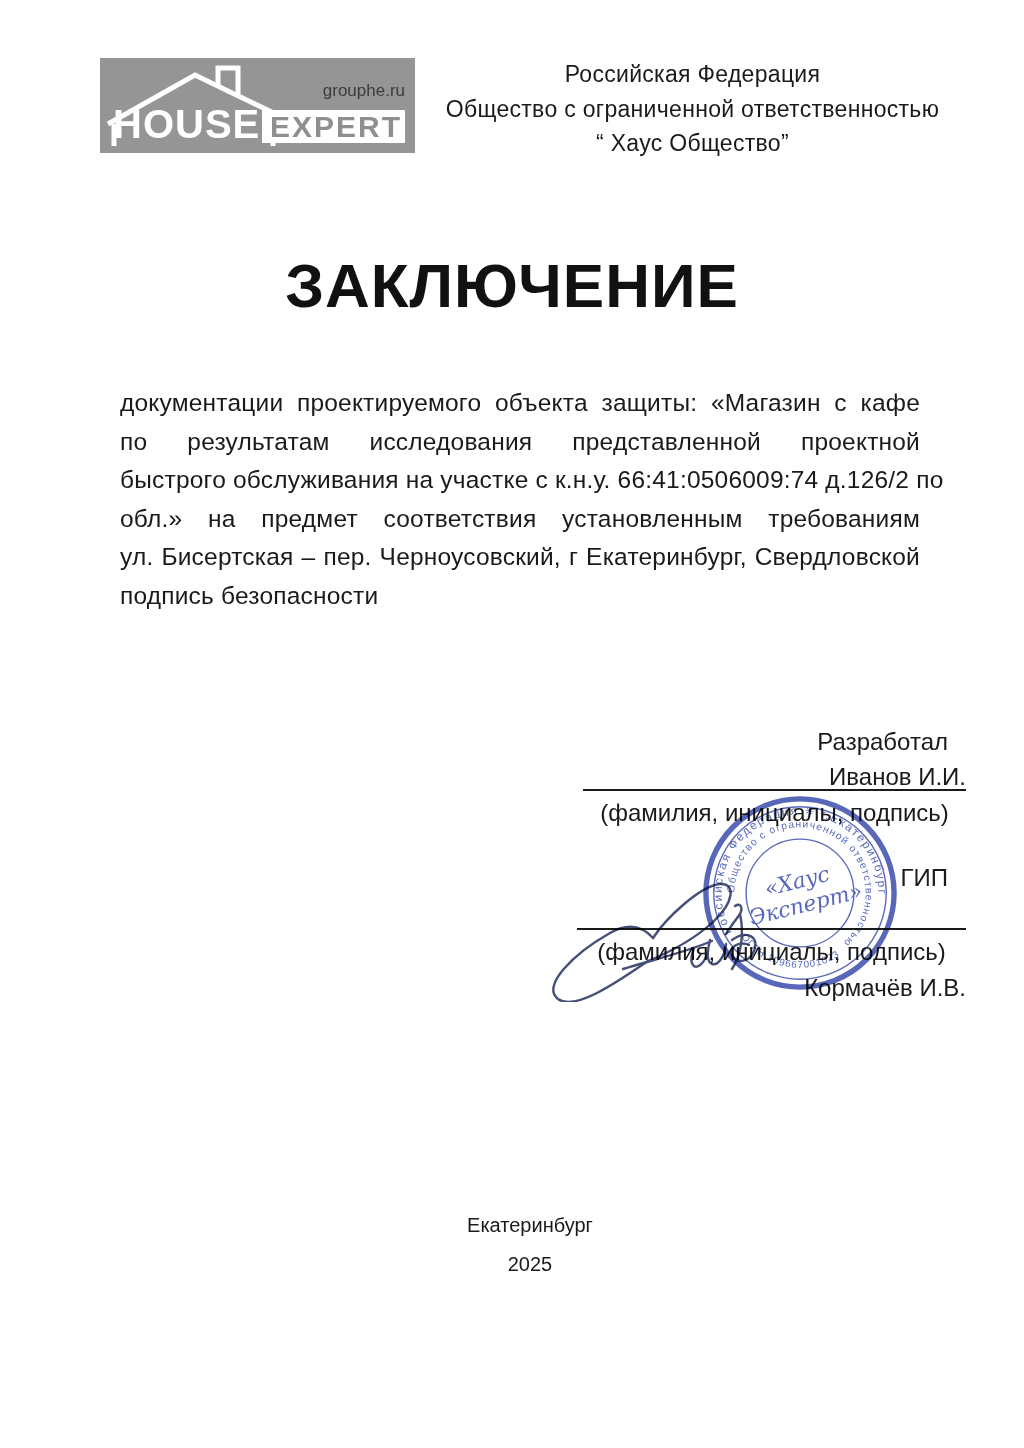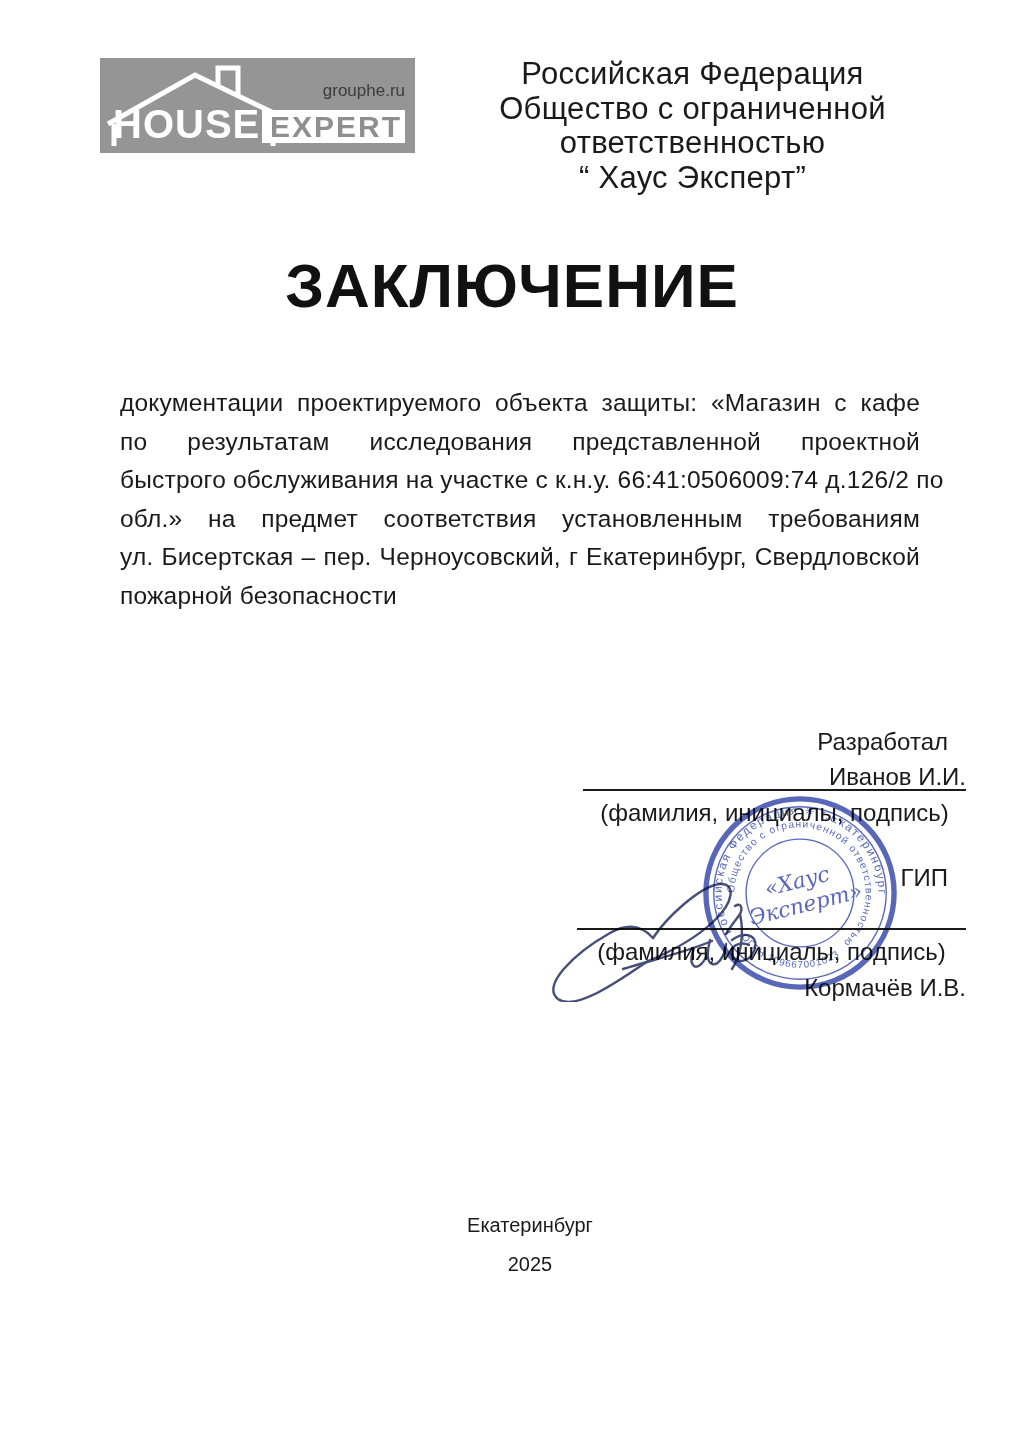--- a/index.html
+++ b/index.html
@@ -7,21 +7,21 @@
     width:1024px;height:1448px;position:relative;background:#ffffff;
     font-family:"Liberation Sans", sans-serif;color:#1a1a1a;overflow:hidden;
   }
   .abs{position:absolute;}
 
   
   #logo{left:100px;top:58px;width:315px;height:95px;}
 
   
   #org-header{left:420px;top:57px;width:545px;text-align:center;
-    font-size:31px;line-height:34.5px;font-weight:400;letter-spacing:.3px;}
+    font-size:23px;line-height:34.5px;font-weight:400;letter-spacing:.3px;}
 
   
   #doc-title{left:112px;top:244px;width:800px;text-align:center;
     font-size:62px;line-height:84px;font-weight:700;letter-spacing:1px;color:#111;}
 
   
   #body-text{left:120px;top:384px;width:800px;font-size:24.5px;letter-spacing:.2px;}
   #body-text .bline{height:38.5px;line-height:38.5px;text-align:justify;text-align-last:justify;white-space:nowrap;}
   #body-text .bline.last{text-align-last:left;}
 
@@ -67,32 +67,32 @@
     <text x="13" y="80" font-family="Liberation Sans, sans-serif" font-weight="bold" font-size="40" fill="#ffffff" letter-spacing="1">HOUSE</text>
     <rect x="162" y="52" width="143" height="33" fill="#ffffff"></rect>
     <text x="170" y="79" font-family="Liberation Sans, sans-serif" font-weight="bold" font-size="30" fill="#8f8f8f" letter-spacing="2">EXPERT</text>
     <text x="305" y="38" text-anchor="end" font-family="Liberation Sans, sans-serif" font-size="17" fill="#3c3c3c">grouphe.ru</text>
   </svg>
 </div>
 
 <div class="abs" id="org-header">
   <div>Российская Федерация</div>
   <div>Общество с ограниченной ответственностью</div>
-  <div>“ Хаус Эксперт”</div>
+  <div>“ Хаус Общество”</div>
 </div>
 
 <div class="abs" id="doc-title">ЗАКЛЮЧЕНИЕ</div>
 
 <div class="abs" id="body-text">
   <div class="bline">документации проектируемого объекта защиты: «Магазин с кафе</div>
   <div class="bline">по результатам исследования представленной проектной</div>
   <div class="bline">быстрого обслуживания на участке с к.н.у. 66:41:0506009:74 д.126/2 по</div>
   <div class="bline">обл.» на предмет соответствия установленным требованиям</div>
   <div class="bline">ул. Бисертская – пер. Черноусовский, г Екатеринбург, Свердловской</div>
-  <div class="bline last">пожарной безопасности</div>
+  <div class="bline last">подпись безопасности</div>
 </div>
 
 <div class="abs sig-role" id="sig1-role">Разработал</div>
 <div class="abs sig-name" id="sig1-name">Иванов И.И.</div>
 <div class="abs sig-line" id="sig1-line"></div>
 <div class="abs sig-caption" id="sig1-caption">(фамилия, инициалы, подпись)</div>
 
 <div class="abs sig-role" id="sig2-role">ГИП</div>
 <div class="abs sig-name" id="sig2-name">Кормачёв И.В.</div>
 <div class="abs sig-line" id="sig2-line"></div>

